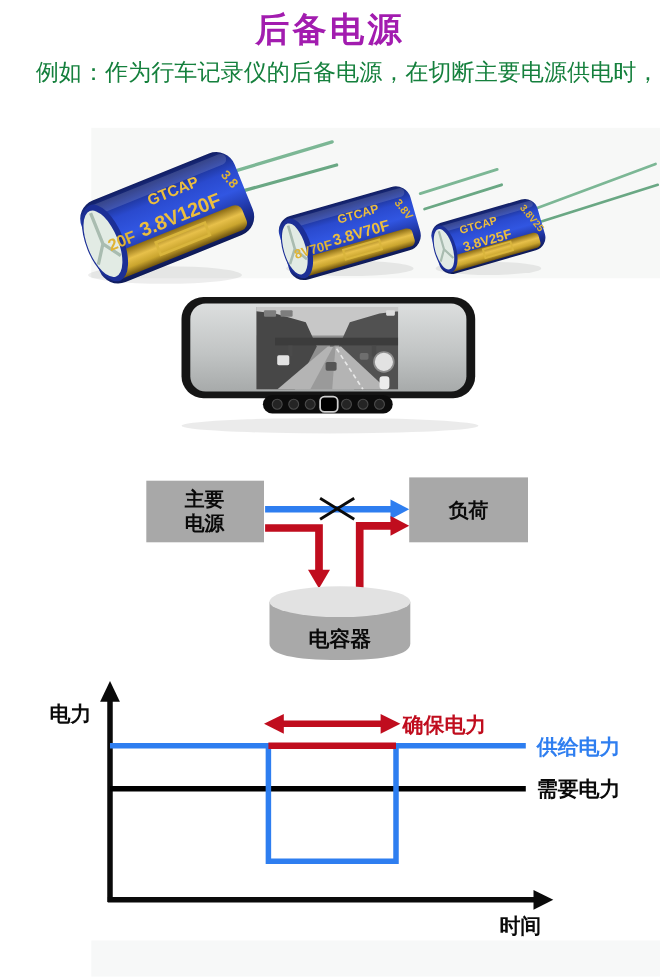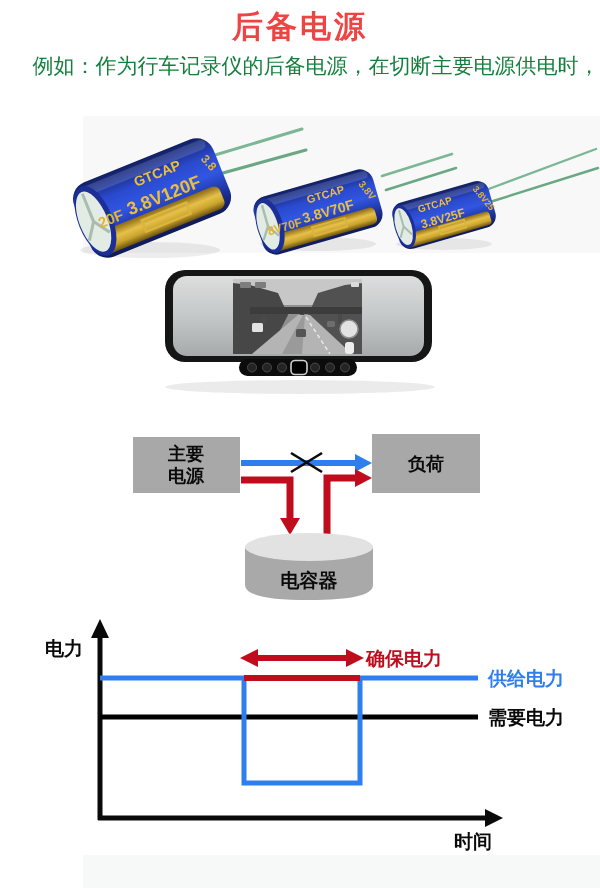--- a/index.html
+++ b/index.html
@@ -3,21 +3,21 @@
 <meta charset="utf-8">
 <style>
   * { margin:0; padding:0; box-sizing:border-box; }
   html,body { width:600px; height:888px; background:#ffffff; overflow:hidden;
               font-family:"Liberation Sans", sans-serif; }
   .page { position:relative; width:600px; height:888px; background:#ffffff; }
 
   
   .title { position:absolute; top:6px; left:0; width:600px; text-align:center;
            font-family:"Liberation Serif", serif; font-weight:bold;
-           font-size:31px; letter-spacing:3px; color:#ef4444; }
+           font-size:31px; letter-spacing:3px; color:#a21caf; }
   .desc  { position:absolute; top:52px; left:0; width:600px; text-align:center;
            font-family:"Liberation Serif", serif; font-size:21px; color:#15803d;
            line-height:28px;margin-left:16px; }
 
   
   .sec { position:absolute; left:0; display:block; }
   #caps-svg   { top:116px; }
   #mirror-svg { top:263px; }
   #diagram-svg{ top:415px; }
   #chart-svg  { top:615px; }

